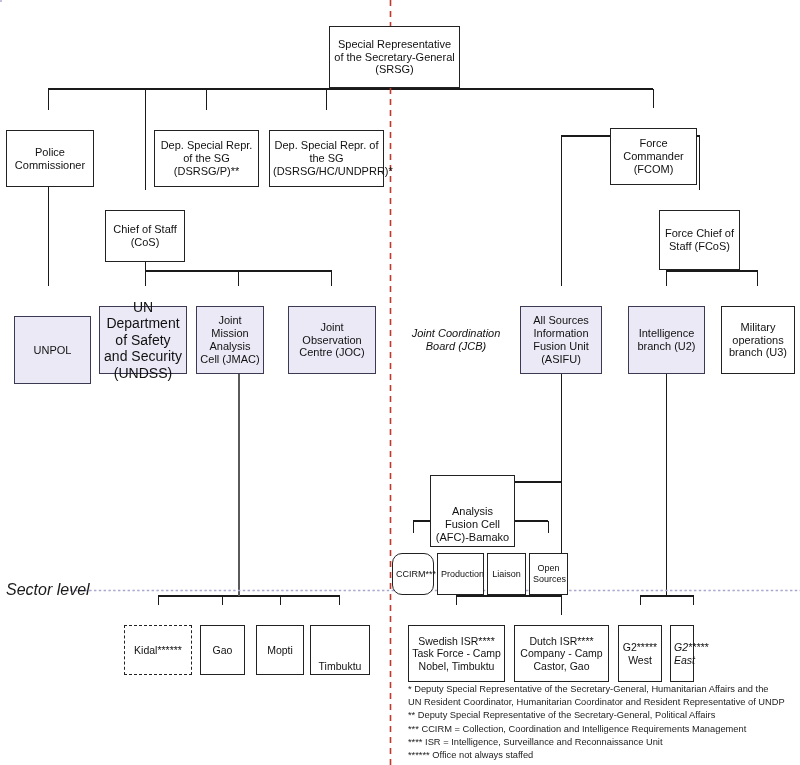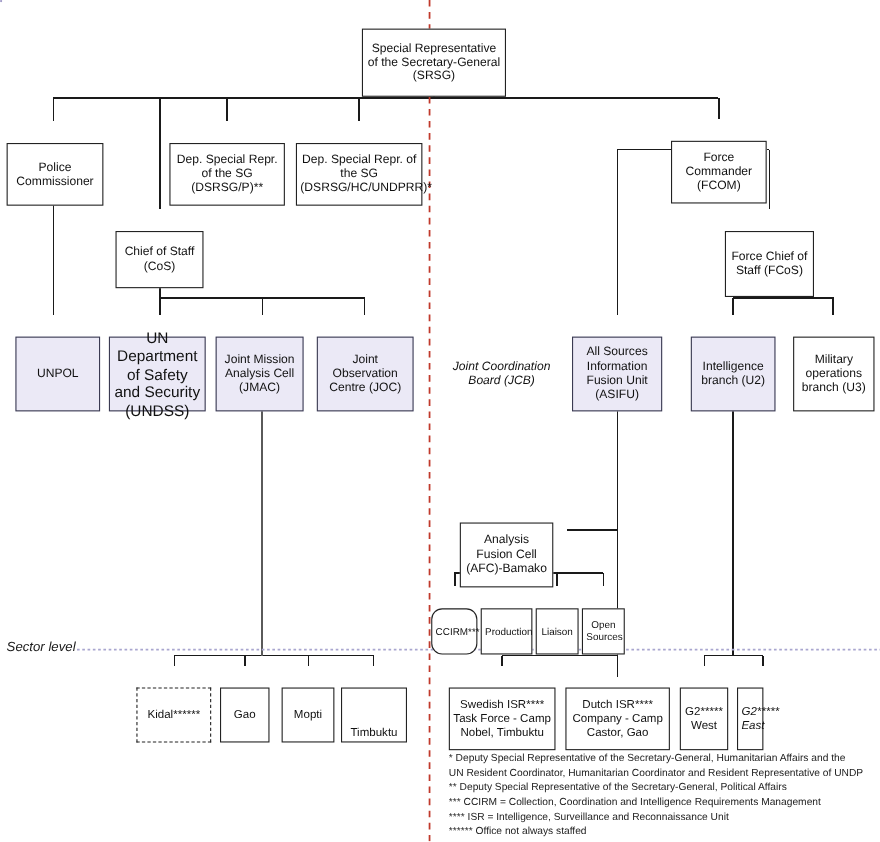--- a/index.html
+++ b/index.html
@@ -28,21 +28,21 @@
     position:absolute;
     background:#e4e1f2;
     border:1.4px solid #9b95c4;
     border-radius:26px;
     z-index:1;
   }
 
   .sector-label{
     position:absolute;
     font-style:italic;
-    font-size:12px;
+    font-size:16px;
     color:#1a1a1a;
     z-index:4;
     white-space:nowrap;
   }
 
   #footnotes{
     position:absolute;
     left:408px;top:683px;width:388px;
     font-size:9.3px;
     line-height:1.42;
@@ -143,45 +143,45 @@
       </div>
       <div class="node" style="left: 610px; top: 108px; width: 87px; height: 57px; font-size: 11px;">
         <span>Force Commander (FCOM)</span>
       </div>
       <div class="node" style="left: 105px; top: 190px; width: 80px; height: 52px; font-size: 11px;">
         <span>Chief of Staff (CoS)</span>
       </div>
       <div class="node" style="left: 659px; top: 190px; width: 81px; height: 60px; font-size: 11px;">
         <span>Force Chief of Staff (FCoS)</span>
       </div>
-      <div class="node panelbox" style="left: 14px; top: 286px; width: 77px; height: 68px; font-size: 11px;">
+      <div class="node panelbox" style="left: 14px; top: 296px; width: 77px; height: 68px; font-size: 11px;">
         <span>UNPOL</span>
       </div>
       <div class="node panelbox" style="left: 99px; top: 286px; width: 88px; height: 68px; font-size: 14px;">
         <span>UN Department of Safety and Security (UNDSS)</span>
       </div>
-      <div class="node panelbox" style="left: 196px; top: 286px; width: 80px; height: 68px; font-size: 11px;">
+      <div class="node panelbox" style="left: 196px; top: 286px; width: 68px; height: 68px; font-size: 11px;">
         <span>Joint Mission Analysis Cell (JMAC)</span>
       </div>
       <div class="node panelbox" style="left: 288px; top: 286px; width: 88px; height: 68px; font-size: 11px;">
         <span>Joint Observation Centre (JOC)</span>
       </div>
       <div class="node italicbox" style="left: 404px; top: 286px; width: 104px; height: 68px; font-size: 11px;">
         <span>Joint Coordination Board (JCB)</span>
       </div>
       <div class="node panelbox" style="left: 520px; top: 286px; width: 82px; height: 68px; font-size: 11px;">
         <span>All Sources Information Fusion Unit (ASIFU)</span>
       </div>
       <div class="node panelbox" style="left: 628px; top: 286px; width: 77px; height: 68px; font-size: 11px;">
         <span>Intelligence branch (U2)</span>
       </div>
       <div class="node" style="left: 721px; top: 286px; width: 74px; height: 68px; font-size: 11px;">
         <span>Military operations branch (U3)</span>
       </div>
-      <div class="node" style="left: 418px; top: 455px; width: 85px; height: 59px; font-size: 11px;">
+      <div class="node" style="left: 430px; top: 455px; width: 85px; height: 72px; font-size: 11px; align-items: flex-end;">
         <span>Analysis Fusion Cell (AFC)-Bamako</span>
       </div>
       <div class="node" style="left: 392px; top: 533px; width: 42px; height: 42px; font-size: 9px; border-radius: 10px;">
         <span>CCIRM***</span>
       </div>
       <div class="node" style="left: 437px; top: 533px; width: 47px; height: 42px; font-size: 9px;">
         <span>Production</span>
       </div>
       <div class="node" style="left: 487px; top: 533px; width: 39px; height: 42px; font-size: 9px;">
         <span>Liaison</span>

